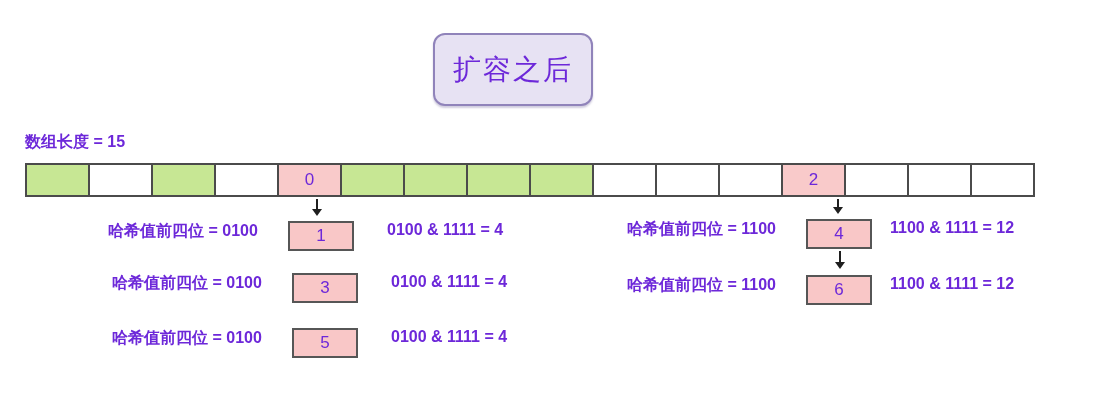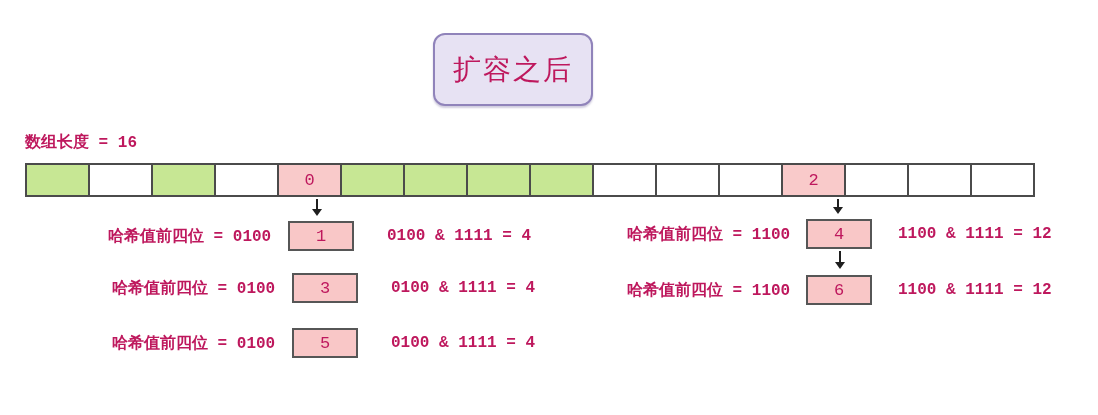--- a/index.html
+++ b/index.html
@@ -1,18 +1,18 @@
 <!DOCTYPE html>
 <html><head>
 <meta charset="utf-8">
 <style>
   html, body { margin:0; padding:0; background:#ffffff; }
   .canvas {
     position:relative; width:1098px; height:415px; background:#ffffff;
-    font-family:Liberation Mono, monospace; color:#be185d; overflow:hidden;
+    font-family:Liberation Sans, sans-serif; color:#6d28d9; overflow:hidden;
   }
 
   
   .title-box {
     position:absolute; left:433px; top:33px; width:156px; height:69px;
     background:#e7e2f3; border:2px solid #9083ba; border-radius:12px;
     display:flex; align-items:center; justify-content:center;
     box-shadow:0 2px 2px rgba(120,110,160,0.35);
   }
   .title-text { font-size:28px; font-weight:500; letter-spacing:2px; }
@@ -33,47 +33,47 @@
   .v-arrow { position:absolute; width:2px; background:#1f1f1f; }
   .v-arrow::after {
     content:""; position:absolute; left:-4px; bottom:-7px; width:0; height:0;
     border:5px solid transparent; border-top:7px solid #1f1f1f;
   }
   .arrow-a1 { left:316px; top:199px; height:15px; }
   .arrow-a2 { left:837px; top:199px; height:13px; }
   .arrow-a3 { left:839px; top:251px; height:16px; }
 
   
-  .chain-row { position:absolute; display:flex; align-items:center; white-space:nowrap; }
+  .chain-row { position:absolute; display:flex; white-space:nowrap; }
   .hash-label { display:inline-block; width:162px; font-size:16px; font-weight:700; flex:none; }
   .node-box {
     width:66px; height:30px; box-sizing:border-box; flex:none;
     background:#f9c7c7; border:2px solid #565656;
     display:flex; align-items:center; justify-content:center; font-size:17px;
     margin-left:18px;
   }
   .equation { font-size:16px; font-weight:700; margin-left:33px; }
   .row-l1 { left:108px; top:221px; }
   .row-l2 { left:112px; top:273px; }
   .row-l3 { left:112px; top:328px; }
   .row-r1 { left:627px; top:219px; }
   .row-r2 { left:627px; top:275px; }
   .row-r1 .node-box, .row-r2 .node-box { margin-left:17px; }
-  .row-r1 .equation, .row-r2 .equation { margin-left:26px; }
+  .row-r1 .equation, .row-r2 .equation { margin-left:18px; }
 </style>
 </head>
 <body>
 
 <div class="canvas">
 
   <div class="title-box">
     <span class="title-text">扩容之后</span>
   </div>
 
-  <div class="array-label">数组长度 = 16</div>
+  <div class="array-label">数组长度 = 15</div>
 
   <div class="array">
     <div class="cell" data-color="green"></div>
     <div class="cell" data-color="white"></div>
     <div class="cell" data-color="green"></div>
     <div class="cell" data-color="white"></div>
     <div class="cell" data-color="pink">0</div>
     <div class="cell" data-color="green"></div>
     <div class="cell" data-color="green"></div>
     <div class="cell" data-color="green"></div>

